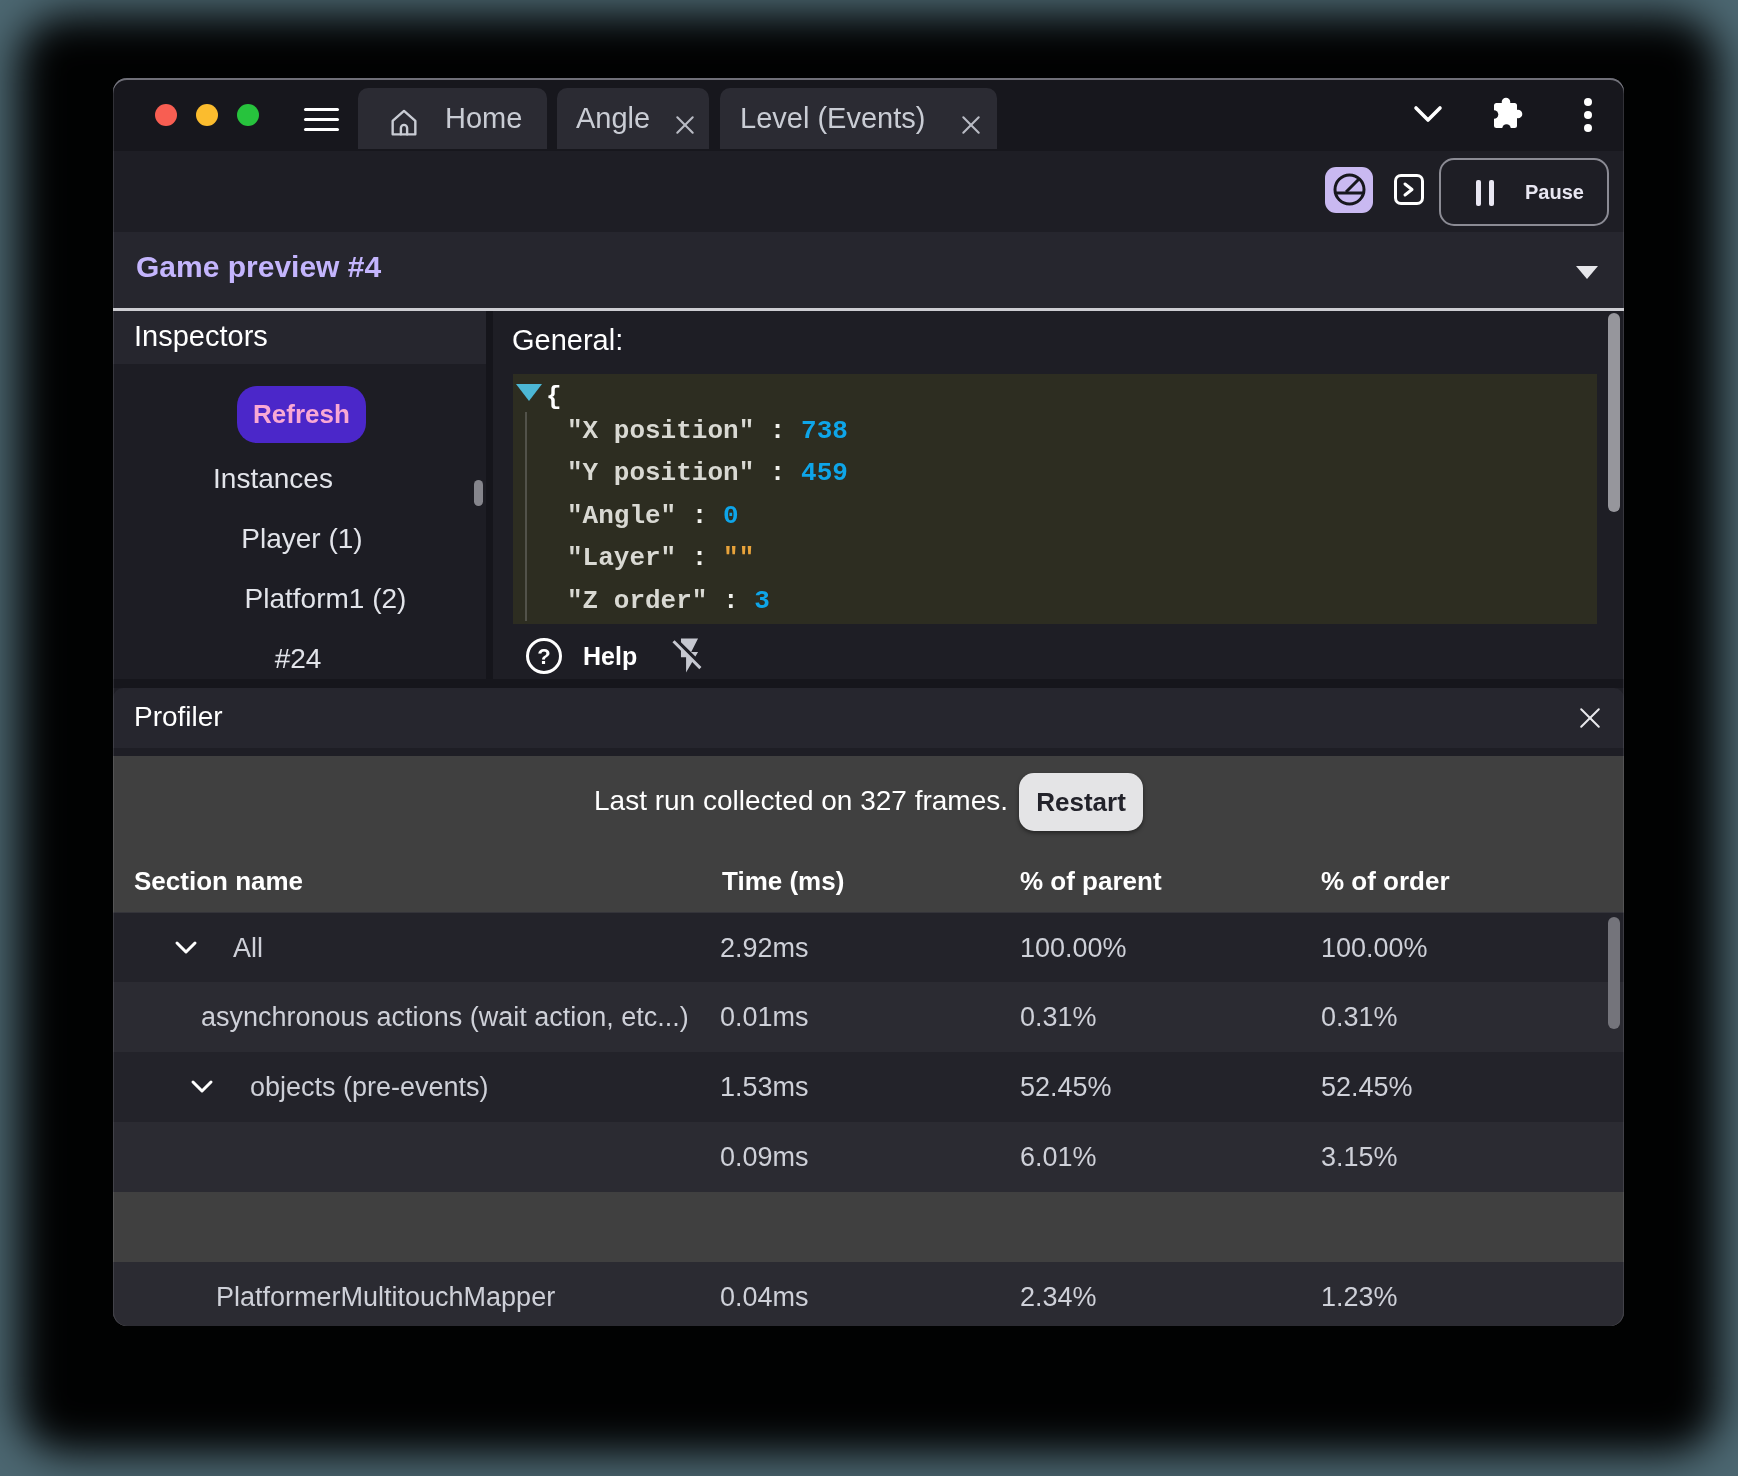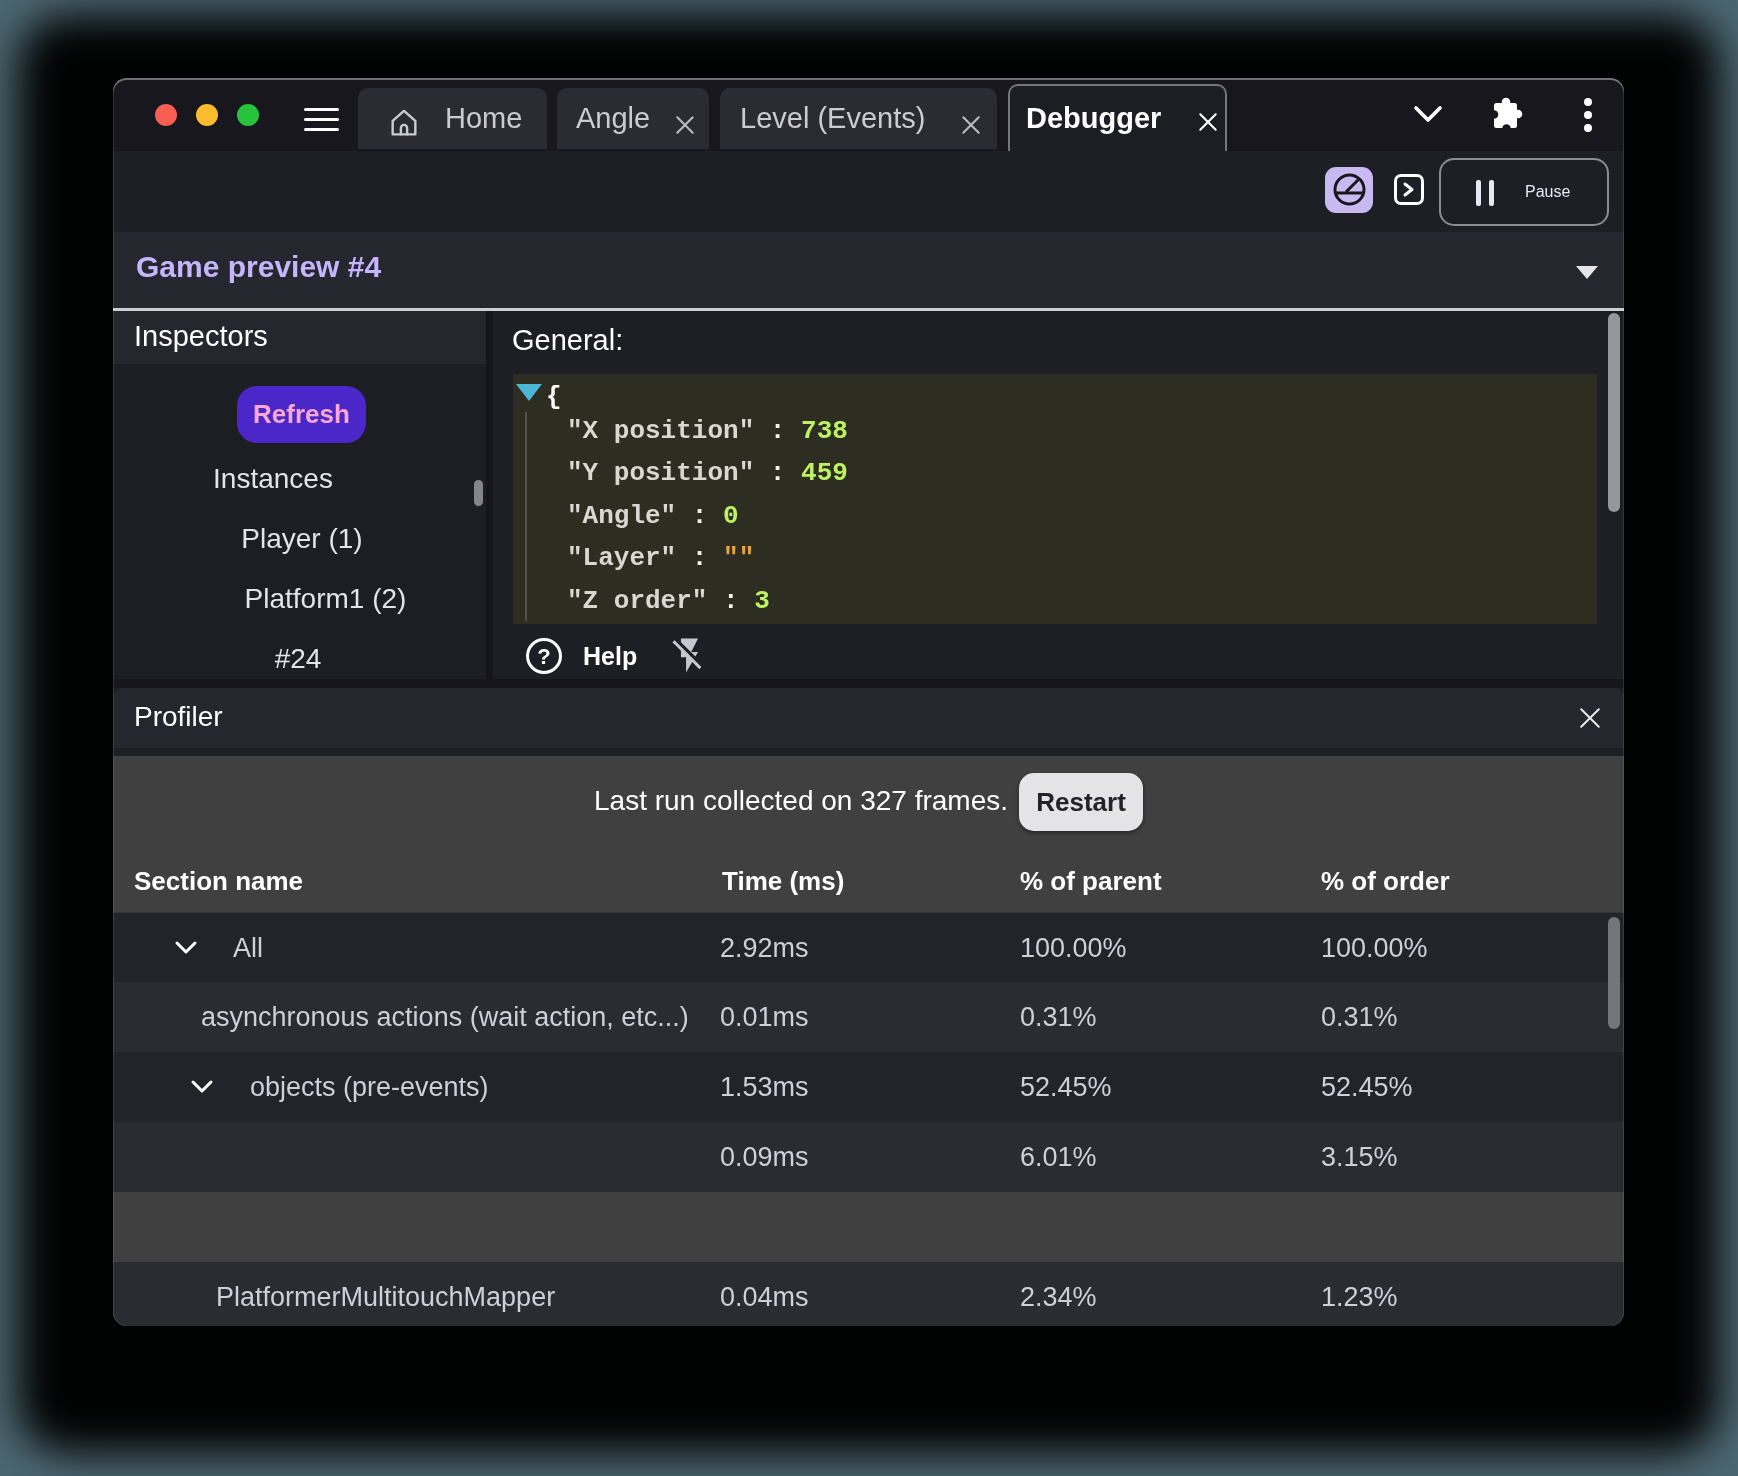--- a/index.html
+++ b/index.html
@@ -25,41 +25,41 @@
          color:#c9ccd4; font-size:29px; display:flex; align-items:center; }
   .tab.active { top:6px; height:67px; z-index:2; background:#1d1d24; border:2px solid #75757e; border-bottom:none; color:#fff; }
   .ticon { position:absolute; top:18px; }
   
   .toolbar { position:absolute; left:0; top:73px; width:100%; height:81px; background:#1e1e25; }
   .purplebtn { position:absolute; left:1212px; top:16px; width:48px; height:46px; border-radius:11px; background:#c9b9f1; }
   .consoleicon { position:absolute; left:1281px; top:23px; width:30px; height:31px; border:3px solid #fff; border-radius:7px; }
   .pausebtn { position:absolute; left:1326px; top:7px; width:170px; height:68px; border:2px solid #8b8b94; border-radius:15px; }
   .pausebtn .bars { position:absolute; left:35px; top:20px; width:20px; height:26px; }
   .pausebtn .bars div { position:absolute; top:0; width:4.5px; height:26px; background:#e9e7f2; border-radius:2px; }
-  .pausebtn .txt { position:absolute; left:84px; top:0; height:51px; line-height:64px; color:#e9e7f2; font-weight:normal; font-size:16px; }
+  .pausebtn .txt { position:absolute; left:84px; top:0; height:51px; line-height:64px; color:#e9e7f2; font-weight:bold; font-size:20px; }
   
   .gpbar { position:absolute; left:0; top:154px; width:100%; height:77px; background:#26262e; }
   .gpbar .t { position:absolute; left:23px; top:0; height:70px; line-height:70px; color:#c4b5fd; font-size:30px; font-weight:bold; }
   .caret { position:absolute; left:1463px; top:34px; width:0; height:0;
            border-left:11px solid transparent; border-right:11px solid transparent; border-top:13px solid #e6e6ea; }
   .lightline { position:absolute; left:0; top:230px; width:100%; height:3px; background:#cdcdd2; }
   
   .content { position:absolute; left:0; top:233px; width:100%; height:368px; background:#15151b; }
   .leftpanel { position:absolute; left:0; top:0; width:373px; height:368px; background:#1d1d24; }
   .lp-head { position:absolute; left:0; top:0; width:100%; height:53px; background:#26262e; color:#fff; font-size:29px; }
   .lp-head span { position:absolute; left:21px; top:0; height:53px; line-height:50px; }
   .refresh { position:absolute; left:124px; top:75px; width:129px; height:57px; border-radius:20px; background:#4b27c9;
              color:#f9a8d4; font-weight:bold; font-size:26px; text-align:center; line-height:57px; }
   .lpitem { position:absolute; width:100%; text-align:center; color:#e2e4ea; font-size:28px; }
   .lp-scroll { position:absolute; left:361px; top:169px; width:9px; height:26px; border-radius:5px; background:#85858c; }
   .rightpanel { position:absolute; left:380px; top:0; width:1131px; height:368px; background:#1e1e25; }
   .rp-title { position:absolute; left:19px; top:13px; color:#fff; font-size:29px; }
   .codeblock { position:absolute; left:20px; top:63px; width:1084px; height:250px; background:#2d2d21; }
   .codeline { position:absolute; left:54px; height:42px; line-height:42px; font-family:"Liberation Mono", monospace; font-size:26px; font-weight:bold; color:#d9d9d3; white-space:pre; }
-  .codeline .num { color:#bef264; }
+  .codeline .num { color:#0ea5e9; }
   .codeline .str { color:#e8a33b; }
   .codeline .col { color:#f2f2ee; }
   .tri { position:absolute; left:3px; top:10px; width:0; height:0;
          border-left:13px solid transparent; border-right:13px solid transparent; border-top:17px solid #4cb7d5; }
   .guide { position:absolute; left:12px; top:38px; width:2px; height:209px; background:#52524a; }
   .helprow { position:absolute; left:0px; top:326px; height:40px; }
   .rp-scroll { position:absolute; left:1495px; top:2px; width:12px; height:199px; border-radius:6px; background:#96969c; }
   
   .profhead { position:absolute; left:0; top:610px; width:100%; height:60px; background:#26262e; border-radius:10px 10px 0 0; }
   .profhead .t { position:absolute; left:21px; top:0; height:60px; line-height:58px; color:#fff; font-size:28px; }
@@ -100,27 +100,20 @@
     <div class="tab" style="left:444px; width:152px;">
       <span style="margin-left:19px">Angle</span>
       <svg class="ticon" style="left:117px; top:26px" width="22" height="22" viewBox="0 0 20 20" stroke="#b9bbc4" stroke-width="1.9" stroke-linecap="round">
           <line x1="3" y1="3" x2="17" y2="17"></line>
           <line x1="17" y1="3" x2="3" y2="17"></line>
         </svg>
     </div>
     <div class="tab" style="left:607px; width:277px;">
       <span style="margin-left:20px">Level (Events)</span>
       <svg class="ticon" style="left:240px; top:26px" width="22" height="22" viewBox="0 0 20 20" stroke="#b9bbc4" stroke-width="1.9" stroke-linecap="round">
-          <line x1="3" y1="3" x2="17" y2="17"></line>
-          <line x1="17" y1="3" x2="3" y2="17"></line>
-        </svg>
-    </div>
-    <div class="tab active" style="left:895px; width:219px;">
-      <span style="margin-left:16px; font-weight:bold;">Debugger</span>
-      <svg class="ticon" style="left:187px; top:25px" width="22" height="22" viewBox="0 0 20 20" stroke="#ffffff" stroke-width="1.9" stroke-linecap="round">
           <line x1="3" y1="3" x2="17" y2="17"></line>
           <line x1="17" y1="3" x2="3" y2="17"></line>
         </svg>
     </div>
 
     <svg class="abs" style="left:1299px; top:23px" width="32" height="26" viewBox="0 0 32 26" fill="none" stroke="#fff" stroke-width="3.6" stroke-linecap="round" stroke-linejoin="round">
         <path d="M4 7 L16 19 L28 7"></path>
       </svg>
     <svg class="abs" style="left:1380px; top:19px" width="30" height="32" viewBox="0 0 30 32">
         <rect x="1" y="6" width="23" height="25" rx="2.5" fill="#fff"></rect>

